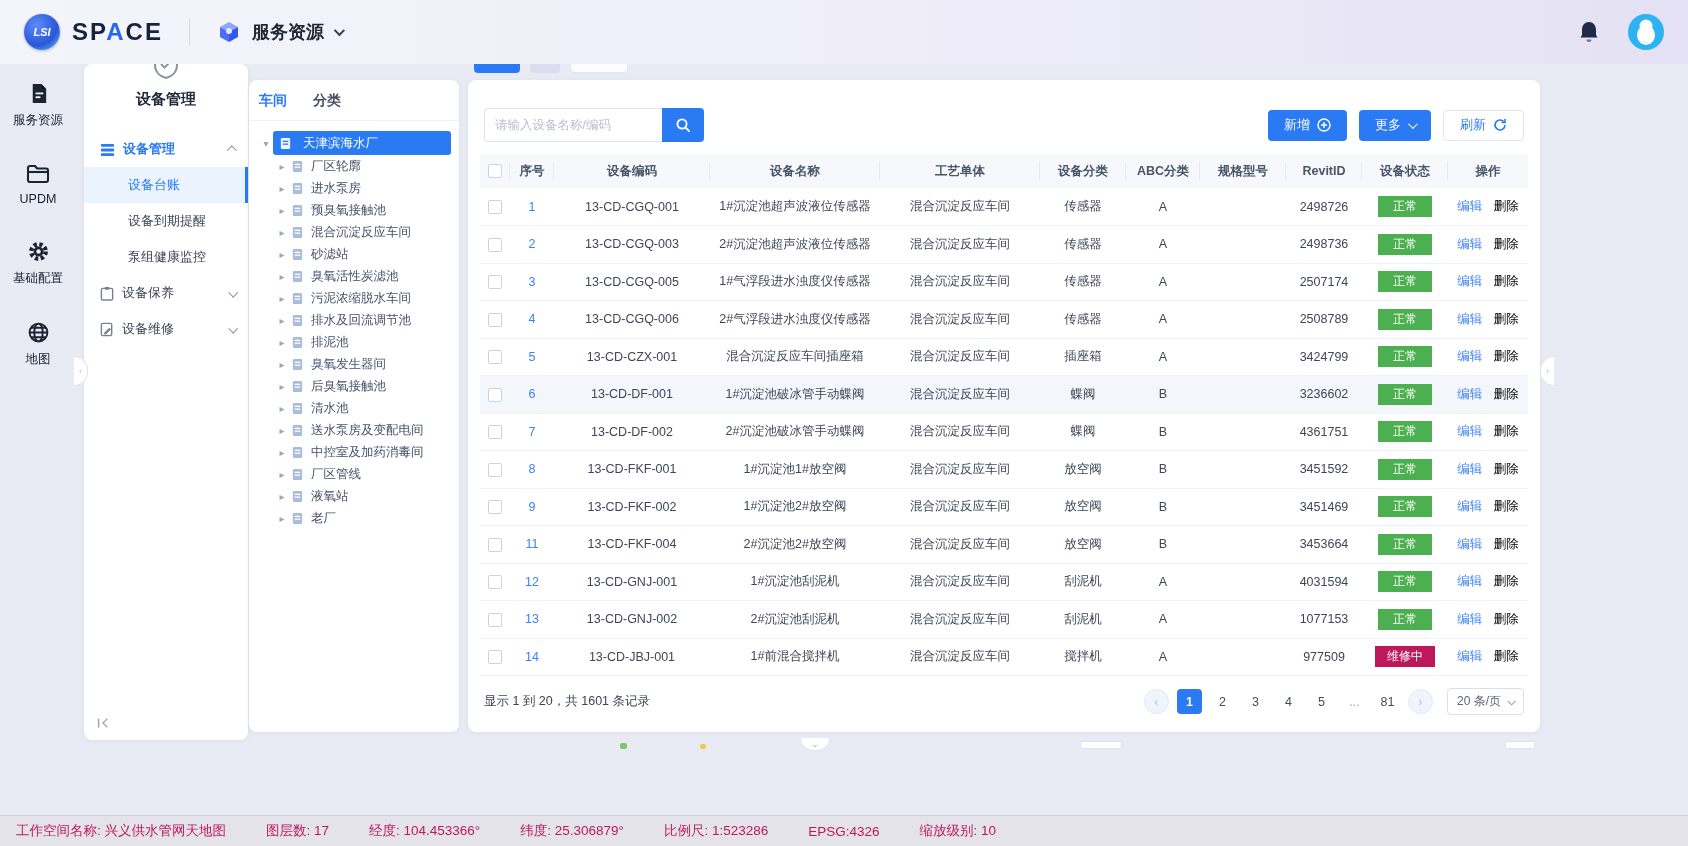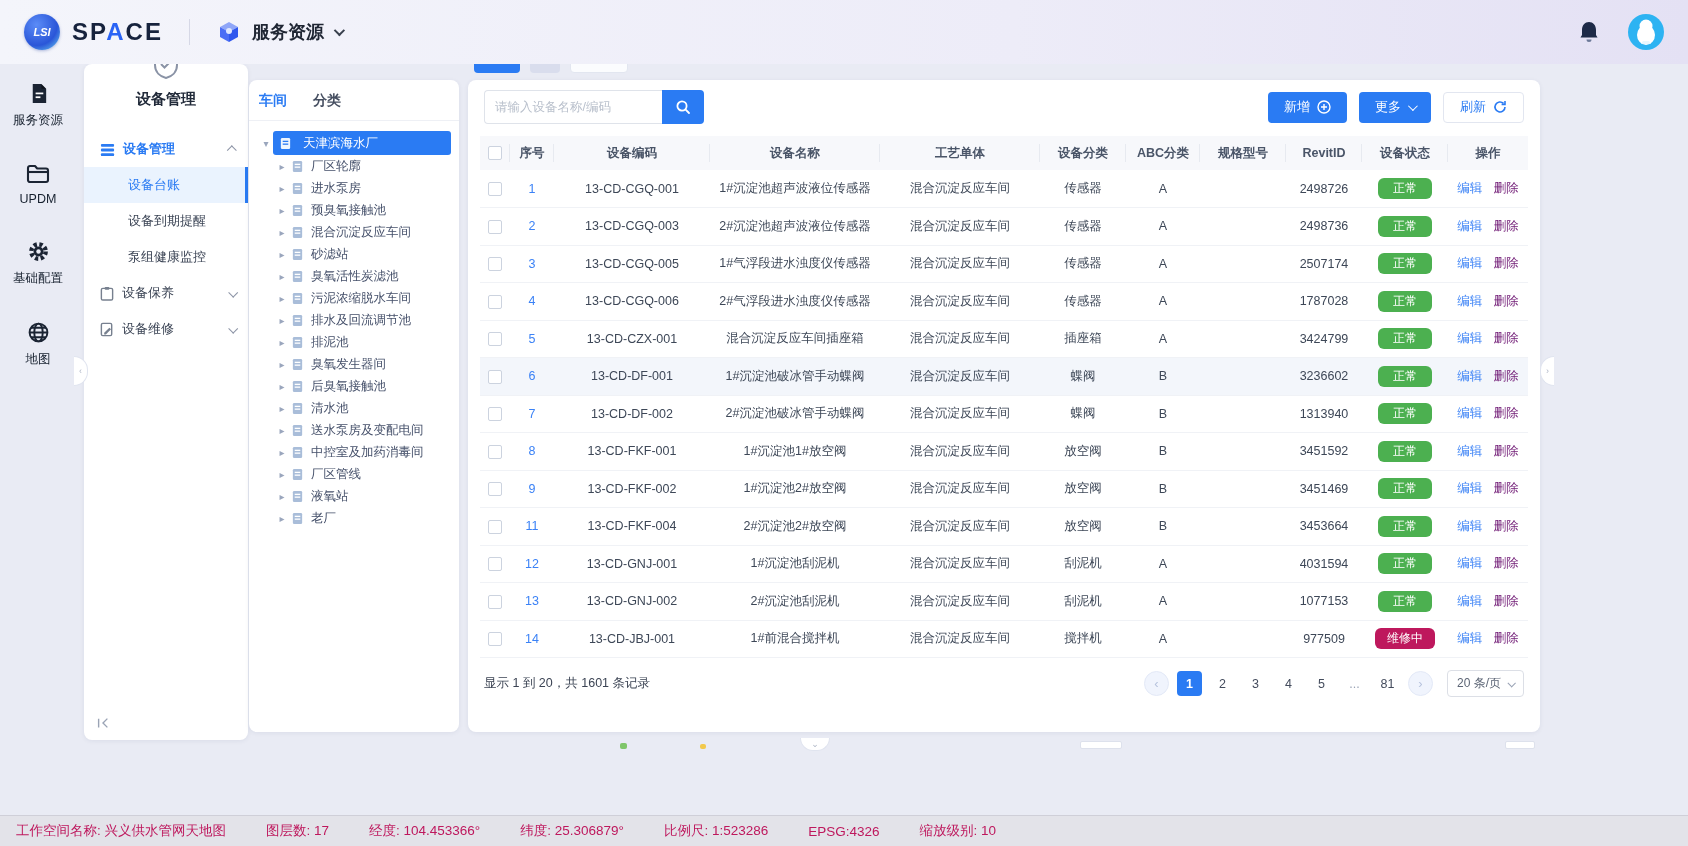--- a/index.html
+++ b/index.html
@@ -68,21 +68,21 @@
   .tree-body { padding:10px 8px 10px 10px; }
   .tree-root-row { display:flex; align-items:center; height:24px; }
   .caret { font-size:10px; color:#9aa6bd; width:14px; text-align:center; flex:none; cursor:pointer; }
   .tree-root-pill { flex:1; background:#2a7bf3; border-radius:3px; color:#fff; display:flex;
     align-items:center; gap:6px; height:24px; padding:0 6px; font-size:12.5px; cursor:pointer; white-space:nowrap; }
   .tree-node { display:flex; align-items:center; height:22px; padding-left:16px; gap:2px;
     font-size:12.5px; color:#45506a; cursor:pointer; white-space:nowrap; }
   .doc-ic { width:13px; height:13px; flex:none; margin-right:5px; }
 
   
-  .toolbar { display:flex; align-items:center; padding:10px 16px 12px; }
+  .toolbar { display:flex; align-items:center; padding:28px 16px 12px; }
   .search-box { display:flex; }
   .search-input { width:178px; height:34px; border:1px solid #dfe3ea; border-right:none;
     border-radius:4px 0 0 4px; padding:0 10px; font-size:12.5px; color:#333; outline:none; background:#fff; }
   .search-input::placeholder { color:#b9c0cc; }
   .search-btn { width:42px; height:34px; background:#2a7bf3; border:none; border-radius:0 4px 4px 0;
     display:flex; align-items:center; justify-content:center; cursor:pointer; }
   .toolbar-right { margin-left:auto; display:flex; gap:12px; }
   .btn { height:31px; border-radius:4px; border:none; font-size:13px; display:flex; align-items:center;
     gap:7px; cursor:pointer; padding:0 16px; }
   .btn.primary { background:#2a7bf3; color:#fff; }
@@ -95,26 +95,26 @@
   thead th { background:#f7f8fb; height:34px; font-size:12.5px; font-weight:700; color:#4a5568;
     text-align:center; position:relative; }
   thead th:not(:last-child)::after { content:""; position:absolute; right:0; top:8px; bottom:8px;
     width:1px; background:#e7eaf0; }
   tbody td { height:37.5px; font-size:12.5px; color:#3d4757; text-align:center;
     border-bottom:1px solid #f0f2f6; overflow:hidden; white-space:nowrap; text-overflow:ellipsis; }
   tbody tr.hl { background:#f3f6fb; }
   .row-no { color:#3b82f6; cursor:pointer; }
   .cbx { width:14px; height:14px; border:1px solid #ccd3df; border-radius:2px; background:#fff;
     display:inline-block; vertical-align:middle; cursor:pointer; }
-  .badge { display:inline-block; min-width:54px; padding:4px 12px; border-radius:6px; color:#fff;
+  .badge { display:inline-block; min-width:54px; padding:4px 12px; border-radius:0; color:#fff;
     font-size:12px; line-height:1.1; }
   .badge.normal { background:#4cb050; }
   .badge.repair { background:#be185d; }
   .lnk-edit { color:#3b82f6; cursor:pointer; margin-right:8px; }
-  .lnk-del { color:#701a75; cursor:pointer; }
+  .lnk-del { color:#000000; cursor:pointer; }
 
   
   .pager { display:flex; align-items:center; padding:12px 16px; }
   .pager-summary { font-size:12.5px; color:#3c4454; }
   .pager-right { margin-left:auto; display:flex; align-items:center; gap:8px; }
   .pg-arrow { width:25px; height:25px; border-radius:50%; background:#f0f4fd; border:1px solid #e3e9f7;
     color:#b6c3dd; display:flex; align-items:center; justify-content:center; font-size:13px; cursor:pointer; }
   .page { min-width:25px; height:25px; border-radius:4px; display:flex; align-items:center;
     justify-content:center; font-size:12.5px; color:#444c5d; cursor:pointer; padding:0 4px; }
   .page.current { background:#2a7bf3; color:#fff; font-weight:700; }
@@ -573,21 +573,21 @@
 
         <tr>
           <td><span class="cbx"></span></td>
           <td><span class="row-no">4</span></td>
           <td>13-CD-CGQ-006</td>
           <td>2#气浮段进水浊度仪传感器</td>
           <td>混合沉淀反应车间</td>
           <td>传感器</td>
           <td>A</td>
           <td></td>
-          <td>1787028</td>
+          <td>2508789</td>
           <td><span class="badge normal">正常</span></td>
           <td>
             <span class="lnk-edit">编辑</span>
             <span class="lnk-del">删除</span>
           </td>
         </tr>
 
         <tr>
           <td><span class="cbx"></span></td>
           <td><span class="row-no">5</span></td>
@@ -624,21 +624,21 @@
 
         <tr>
           <td><span class="cbx"></span></td>
           <td><span class="row-no">7</span></td>
           <td>13-CD-DF-002</td>
           <td>2#沉淀池破冰管手动蝶阀</td>
           <td>混合沉淀反应车间</td>
           <td>蝶阀</td>
           <td>B</td>
           <td></td>
-          <td>1313940</td>
+          <td>4361751</td>
           <td><span class="badge normal">正常</span></td>
           <td>
             <span class="lnk-edit">编辑</span>
             <span class="lnk-del">删除</span>
           </td>
         </tr>
 
         <tr>
           <td><span class="cbx"></span></td>
           <td><span class="row-no">8</span></td>

